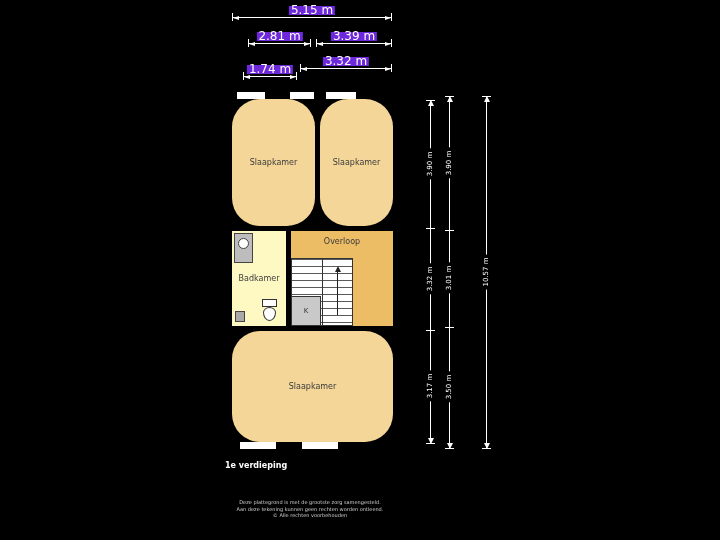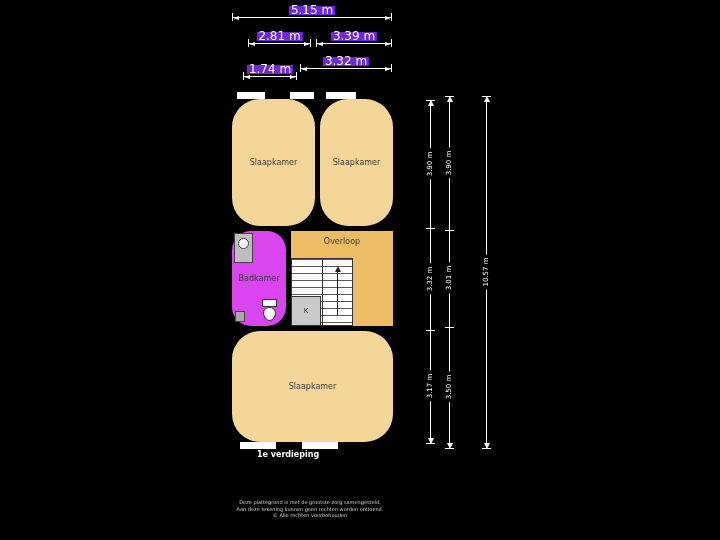--- a/index.html
+++ b/index.html
@@ -26,21 +26,21 @@
   .vdim .varr-b{position:absolute;bottom:0;left:5.5px;width:0;height:0;
                 border-left:3px solid transparent;border-right:3px solid transparent;border-top:6px solid #fff;}
   .vdim .vlabel{position:absolute;left:8px;transform:translate(-50%,-50%) rotate(-90deg);
                 font-size:7px;color:#fff;background:#000;padding:0 3px;white-space:nowrap;}
 
   
   .plan{position:absolute;background:#000;}
   .room{position:absolute;display:flex;align-items:center;justify-content:center;}
   .room.bedroom{background:#f4d698;border-radius:28px;}
   .room.landing{background:#edbd66;align-items:flex-start;padding-top:6px;box-sizing:border-box;}
-  .room.bathroom{background:#d946ef;border-radius:19px;}
+  .room.bathroom{background:#fef9c3;}
   .room-label{font-size:8px;color:#3a3a3a;}
   .window{position:absolute;height:7px;background:#fff;top:0;}
   .window.bottom{top:auto;bottom:0;}
 
   .staircase{position:absolute;background:#fff;border:1px solid #333;box-sizing:border-box;
              background-image:repeating-linear-gradient(to bottom,#5a5a5a 0,#5a5a5a 1px,transparent 1px,transparent 7px);}
   .stair-divider{position:absolute;left:30px;top:0;width:1px;height:100%;background:#333;}
   .stair-arrow{position:absolute;left:45px;top:12px;width:1px;height:44px;background:#222;}
   .stair-arrow::before{content:"";position:absolute;top:-5px;left:-2.5px;width:0;height:0;
                        border-left:3px solid transparent;border-right:3px solid transparent;border-bottom:6px solid #222;}
@@ -180,21 +180,21 @@
 
   <div class="vdim" style="left:478px;top:96px;height:353px;">
     <span class="vline"></span>
     <span class="varr-t"></span>
     <span class="varr-b"></span>
     <span class="vtick" style="top:0;"></span>
     <span class="vtick" style="top:352px;"></span>
     <span class="vlabel" style="top:176px;">10.57 m</span>
   </div>
 
-  <div class="floor-title" style="left:225px;top:450px;margin-left:32px;">1e verdieping</div>
+  <div class="floor-title" style="left:225px;top:461px;">1e verdieping</div>
 
   <div class="disclaimer" style="left:185px;top:499px;width:250px;">
     <span>Deze plattegrond is met de grootste zorg samengesteld.</span>
     <span>Aan deze tekening kunnen geen rechten worden ontleend.</span>
     <span>© Alle rechten voorbehouden</span>
   </div>
 
 </div>
 
 </body></html>

